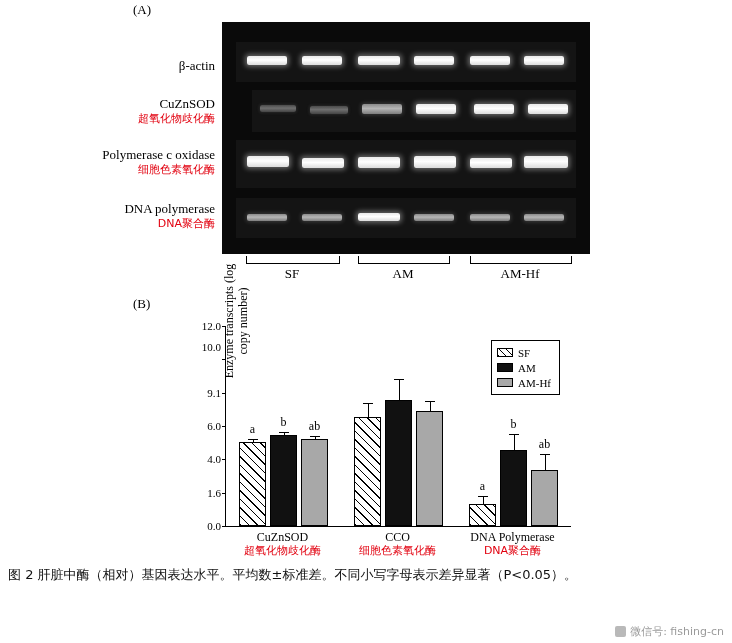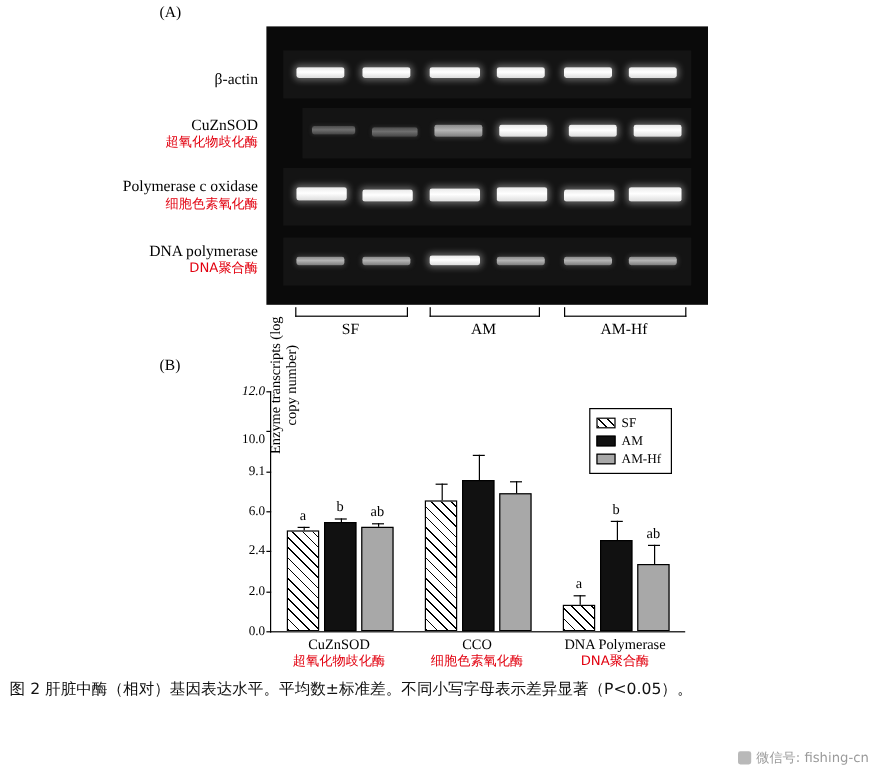--- a/index.html
+++ b/index.html
@@ -152,31 +152,31 @@
 <div class="panel-label" id="panelB-label">(B)</div>
 
 <div id="chart">
   <div id="plot">
     <div id="ylabel">
       <span>Enzyme transcripts (log copy number)</span>
     </div>
     <div id="yticks">
         <div class="ytick" style="top: 200px;">0.0</div>
         <div class="ytickmark" style="top: 200px;"></div>
-        <div class="ytick" style="top: 166.667px;">2.0</div>
+        <div class="ytick" style="top: 166.667px;">1.6</div>
         <div class="ytickmark" style="top: 166.667px;"></div>
-        <div class="ytick" style="top: 133.333px;">2.4</div>
+        <div class="ytick" style="top: 133.333px;">4.0</div>
         <div class="ytickmark" style="top: 133.333px;"></div>
         <div class="ytick" style="top: 100px;">6.0</div>
         <div class="ytickmark" style="top: 100px;"></div>
         <div class="ytick" style="top: 66.6667px;">9.1</div>
         <div class="ytickmark" style="top: 66.6667px;"></div>
-        <div class="ytick" style="top: 40px;">10.0</div>
+        <div class="ytick" style="top: 21px;">10.0</div>
         <div class="ytickmark" style="top: 33.3333px;"></div>
-        <div class="ytick" style="top: 0px; font-style: italic;">12.0</div>
+        <div class="ytick" style="top: 0px;">12.0</div>
         <div class="ytickmark" style="top: 0px;"></div>
       </div>
     <div id="bars">
         <div class="bar sf" style="left: 13px; width: 27px; height: 84.1667px;"></div>
         <div class="err" style="left: 26.5px; top: 113.333px; height: 2.5px;"></div>
         <div class="errcap" style="left: 21.5px; top: 113.333px; width: 10px;"></div>
         <div class="sig" style="left: 26.5px; top: 96.3333px;">a</div>
         <div class="bar am" style="left: 44px; width: 27px; height: 90.8333px;"></div>
         <div class="err" style="left: 57.5px; top: 105.833px; height: 3.33333px;"></div>
         <div class="errcap" style="left: 52.5px; top: 105.833px; width: 10px;"></div>

